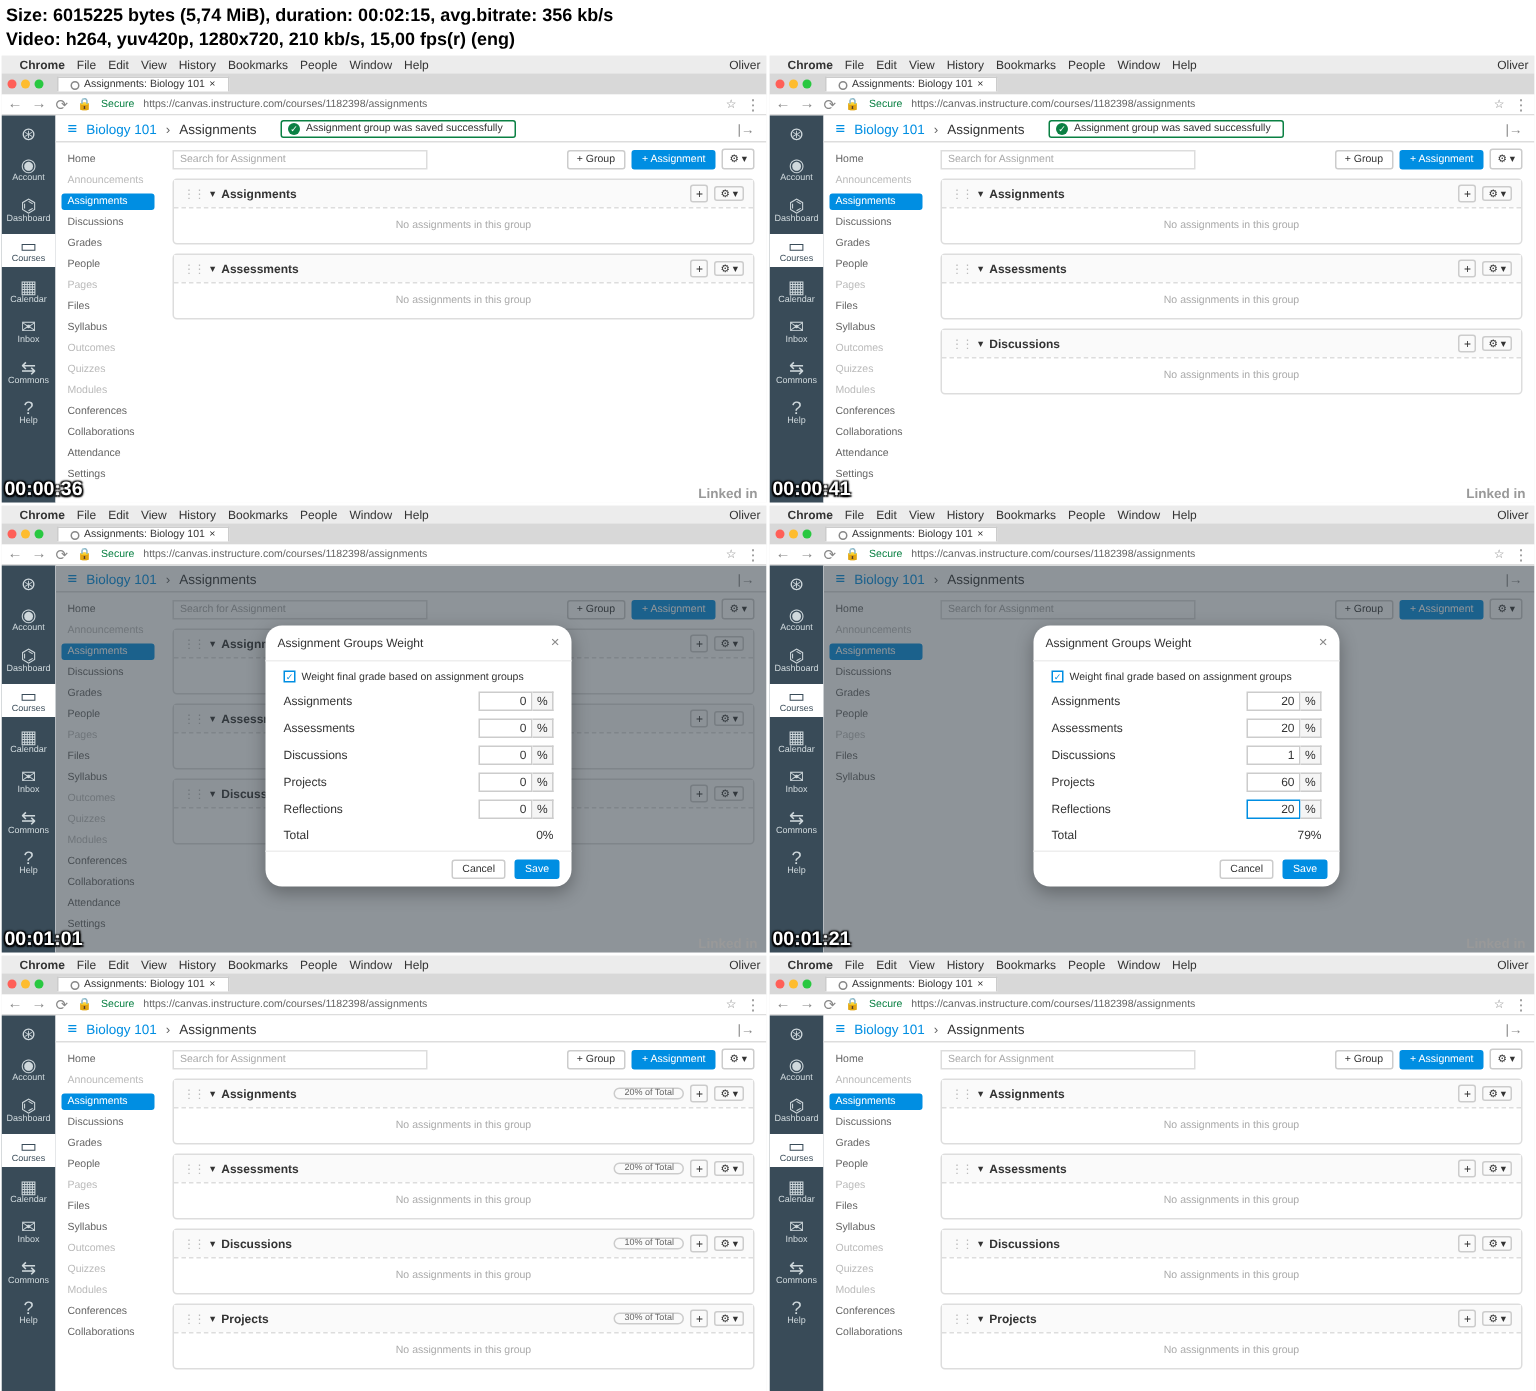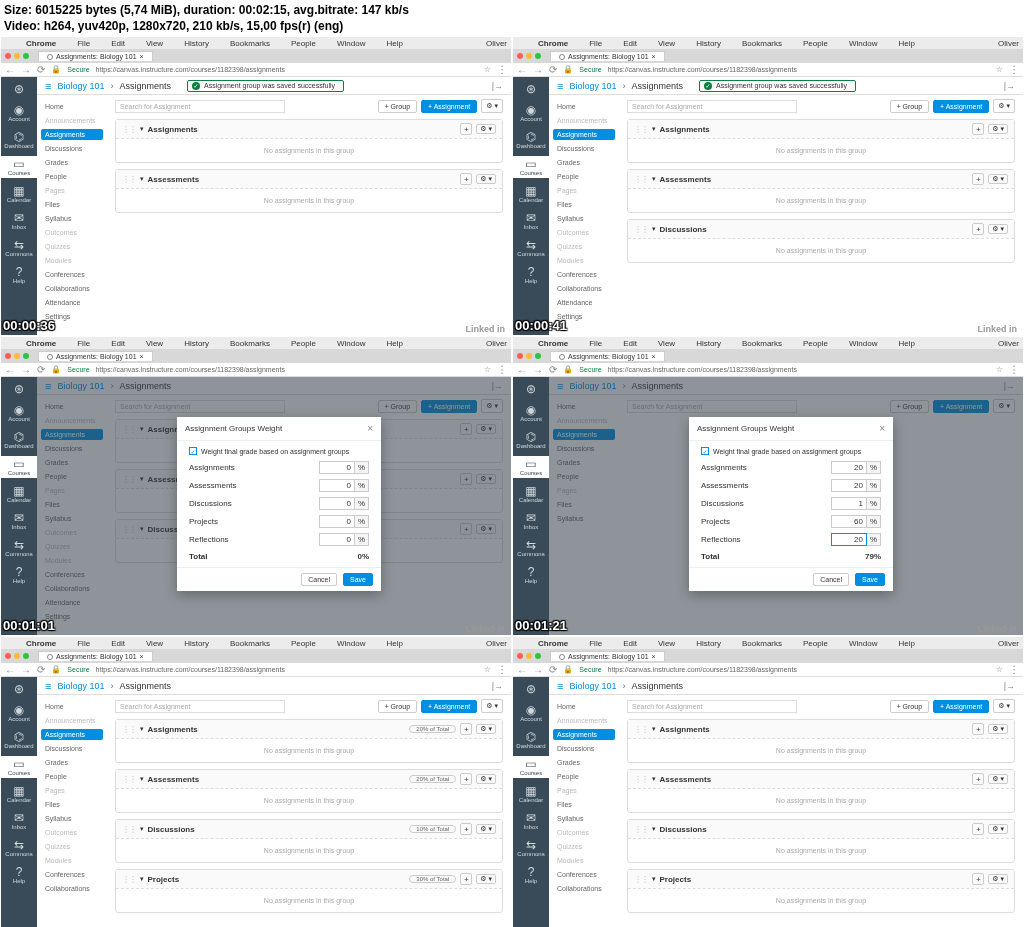--- a/index.html
+++ b/index.html
@@ -1,21 +1,21 @@
 <!DOCTYPE html>
 <html><head>
 <meta charset="utf-8">
 <style>
   * { margin:0; padding:0; box-sizing:border-box; }
   body { background:#fff; font-family:Arial,Helvetica,sans-serif; font-size:9px; color:#333; width:1024px; }
   .meta { padding:2px 4px; font-family:"Tahoma",sans-serif; font-size:12px; font-weight:bold; line-height:1.35; color:#000;}
   .grid { display:flex; flex-wrap:wrap; }
   .cell { width:512px; height:300px; position:relative; border:1px solid #fff; overflow:hidden; background:#f5f5f5;}
   .ts { position:absolute; left:2px; bottom:2px; color:#fff; font-weight:bold; font-size:13px; text-shadow:1px 1px 1px #000,-1px -1px 1px #000,1px -1px 1px #000,-1px 1px 1px #000; z-index:100;}
-  .menubar { height:12px; background:#ececec; display:flex; align-items:center; padding:0 4px; font-size:8px; gap:21px; color:#333;}
+  .menubar { height:12px; background:#ececec; display:flex; align-items:center; padding:0 4px; font-size:8px; gap:8px; color:#333;}
   .apple{font-size:9px}
   .mb-right{margin-left:auto;font-size:8px;color:#333}
   .tabbar { height:14px; background:#d8d8d8; display:flex; align-items:center; padding:0 4px; font-size:8px; gap:3px;}
   .wdot{width:6px;height:6px;border-radius:50%}
   .r{background:#ff5f57}.y{background:#febc2e}.g{background:#28c840}
   .tab { background:#fff; border:1px solid #ccc; border-bottom:none; padding:1px 8px; font-size:7px; margin-left:6px; display:flex; gap:3px; align-items:center}
   .tab .ico{width:6px;height:6px;border:1px solid #888;border-radius:50%}
   .urlbar { height:14px; background:#fff; display:flex; align-items:center; padding:0 4px; font-size:8px; gap:6px; border-bottom:1px solid #ddd;}
   .urlbar .nav{color:#888;font-size:10px}
   .lock{color:#0a8043;font-size:8px}
@@ -52,38 +52,38 @@
   .ghdr .drag{color:#bbb;letter-spacing:-1px}
   .ghdr .tri{font-size:7px}
   .ghdr .gtitle{font-weight:bold}
   .ghdr .sp{flex:1}
   .pill{border:1px solid #ccc;border-radius:9px;padding:0 6px;font-size:6px;color:#666}
   .plus{border:1px solid #ccc;border-radius:2px;width:12px;height:12px;display:flex;align-items:center;justify-content:center;font-size:8px}
   .ggear{border:1px solid #ccc;border-radius:2px;padding:0 3px;font-size:7px}
   .gbody{padding:8px;text-align:center;color:#aaa;font-size:7px;border-top:1px dashed #ddd}
   .linkedin{position:absolute;right:6px;bottom:3px;font-size:9px;color:#999;font-weight:bold;z-index:50}
   .dim-overlay{position:absolute;inset:0;background:rgba(50,60,70,0.55);z-index:20}
-  .modal{position:absolute;left:140px;right:130px;top:40px;background:#fff;border-radius:0;z-index:30;box-shadow:0 4px 12px rgba(0,0,0,.3);font-size:8px}
+  .modal{position:absolute;left:140px;right:130px;top:40px;background:#fff;border-radius:11px;z-index:30;box-shadow:0 4px 12px rgba(0,0,0,.3);font-size:8px}
   .mhdr{display:flex;align-items:center;padding:6px 8px;border-bottom:1px solid #eee}
   .mhdr .x{margin-left:auto;color:#888;font-size:10px}
   .mbody{padding:6px 12px}
   .chkrow{display:flex;align-items:center;gap:4px;font-size:7px;color:#333;margin-bottom:6px}
   .chkbox{width:8px;height:8px;border:1px solid #008EE2;display:flex;align-items:center;justify-content:center;font-size:6px;color:#008EE2}
   .wrow{display:flex;align-items:center;margin:5px 0;font-size:8px}
   .wname{flex:1}
   .winput{width:36px;border:1px solid #ccc;text-align:right;padding:1px 3px;font-size:8px}
   .wpct{width:14px;border:1px solid #ccc;border-left:none;text-align:center;padding:1px 0;font-size:8px;background:#f5f5f5}
-  .wtotal{display:flex;margin-top:6px;font-weight:bold}
+  .wtotal{display:flex;margin-top:6px;font-weight:normal}
   .mftr{border-top:1px solid #eee;padding:5px 8px;display:flex;justify-content:flex-end;gap:6px}
 </style>
 </head>
 <body>
 
 <div class="meta">
-  <div>Size: 6015225 bytes (5,74 MiB), duration: 00:02:15, avg.bitrate: 147 kb/s</div>
+  <div>Size: 6015225 bytes (5,74 MiB), duration: 00:02:15, avg.bitrate: 356 kb/s</div>
   <div>Video: h264, yuv420p, 1280x720, 210 kb/s, 15,00 fps(r) (eng)</div>
 </div>
 
 <div class="grid">
 
 <div class="cell">
   <div class="ts">00:00:36</div>
   <div class="menubar">
     <span class="apple"></span>
     <b>Chrome</b>

